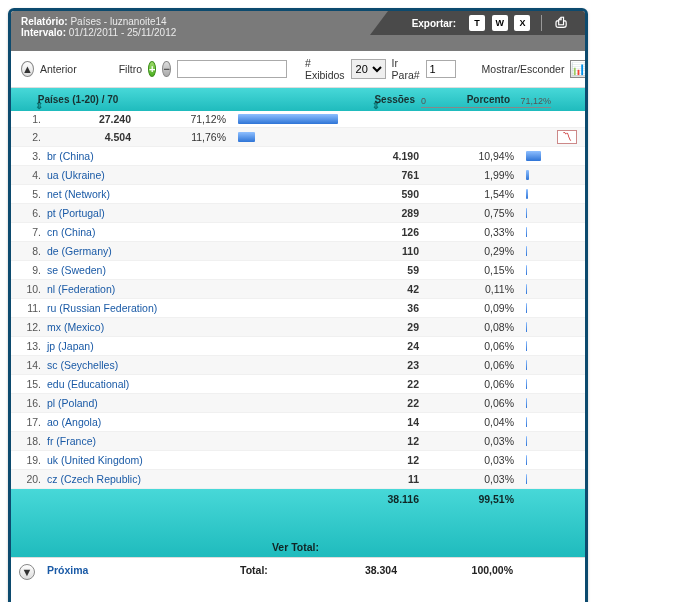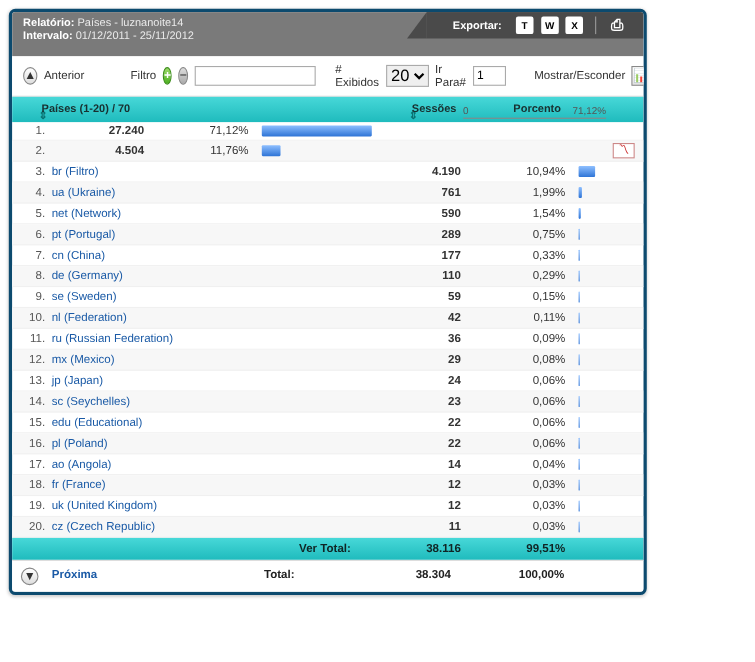--- a/index.html
+++ b/index.html
@@ -69,21 +69,21 @@
     border: 1px solid #888; border-radius: 50%;
     background: linear-gradient(#fff,#ddd);
     cursor: pointer; font-size:11px; font-weight:bold; color:#333;
   }
   .circle-btn.green { background: linear-gradient(#9edb6b,#4caf21); color:#fff; border-color:#3a8c18;}
   .circle-btn.grey { background: linear-gradient(#ddd,#aaa); color:#555;}
   .toolbar input[type=text] {
     border: 1px solid #aaa; height: 18px; font-size: 11px; padding: 0 3px;
   }
   #filter-input { width: 110px; }
-  select { border:1px solid #aaa; font-size:15px; height:20px; }
+  select { border:1px solid #aaa; font-size:11px; height:20px; }
   #goto-input { width: 30px; }
   .chart-btn {
     display:inline-block; width:26px; height:18px;
     border:1px solid #888; background:linear-gradient(#fff,#e0e0e0);
     text-align:center; cursor:pointer; color:#2a6bcc; font-size:12px; line-height:16px;
   }
 
   .thead {
     background: #2dc7c9;
     background: linear-gradient(#47d8d8,#1fbbbd);
@@ -137,21 +137,21 @@
     border:1px solid #c88; background:#fff; color:#c33;
     font-size:10px; text-align:center; line-height:12px; cursor:pointer;
   }
 
   .footer-row {
     display:flex; padding:4px 8px; font-size:10.5px;
     background:#2dc7c9; background:linear-gradient(#47d8d8,#1fbbbd);
     color:#102525; font-weight:bold;
   }
   .footer-row.total { background:#fff; color:#222; border-top:1px solid #ddd; padding-top:6px; padding-bottom:6px;}
-  .f-label { flex: 0 0 310px; text-align:right; padding-right:10px;}
+  .f-label { flex: 0 0 310px; text-align:right; padding-right:10px;margin-top:48px;}
   .f-sess  { flex: 0 0 90px; text-align:right;}
   .f-pct   { flex: 0 0 95px; text-align:right;}
   .nav-label { color:#1a5aa6; }
 </style>
 </head>
 <body>
 
 <div class="container">
 
   <div class="header">
@@ -233,21 +233,21 @@
         <div class="c-pct">11,76%</div>
         <div class="c-bar">
           <div class="bar-bg">
             <div class="bar-fg" style="width:16.53543307086614px"></div>
           </div>
         </div>
         <div class="c-act"><span class="mini-chart">〽</span></div>
       </div>
       <div class="row">
         <div class="c-num">3.</div>
-        <div class="c-name">br (Filtro)</div>
+        <div class="c-name">br (China)</div>
         <div class="c-sess">4.190</div>
         <div class="c-pct">10,94%</div>
         <div class="c-bar">
           <div class="bar-bg">
             <div class="bar-fg" style="width:15.382452193475816px"></div>
           </div>
         </div>
         <div class="c-act"><span class="mini-chart">〽</span></div>
       </div>
       <div class="row alt">
@@ -282,21 +282,21 @@
         <div class="c-bar">
           <div class="bar-bg">
             <div class="bar-fg" style="width:1.0545556805399325px"></div>
           </div>
         </div>
         <div class="c-act"><span class="mini-chart">〽</span></div>
       </div>
       <div class="row">
         <div class="c-num">7.</div>
         <div class="c-name">cn (China)</div>
-        <div class="c-sess">177</div>
+        <div class="c-sess">126</div>
         <div class="c-pct">0,33%</div>
         <div class="c-bar">
           <div class="bar-bg">
             <div class="bar-fg" style="width:1px"></div>
           </div>
         </div>
         <div class="c-act"><span class="mini-chart">〽</span></div>
       </div>
       <div class="row alt">
         <div class="c-num">8.</div>
@@ -470,17 +470,17 @@
     <div style="flex:0 0 288px; padding-left:6px;">
       <span class="nav-label">Próxima</span>
     </div>
     <div style="flex:0 0 0;"></div>
     <div class="f-label" style="flex:0 0 0; text-align:right;"></div>
     <div style="flex:0 0 0;"></div>
     <div style="flex:0 0 0;"></div>
     <div style="flex:0 0 0;"></div>
     <div style="flex:0 0 0;"></div>
     <div style="position:absolute; left:240px;">Total:</div>
-    <div style="position:absolute; left:360px; width:50px; text-align:right;">38.304</div>
+    <div style="position:absolute; left:347px; width:50px; text-align:right;">38.304</div>
     <div style="position:absolute; left:458px; width:55px; text-align:right;">100,00%</div>
   </div>
 
 </div>
 
 </body></html>

